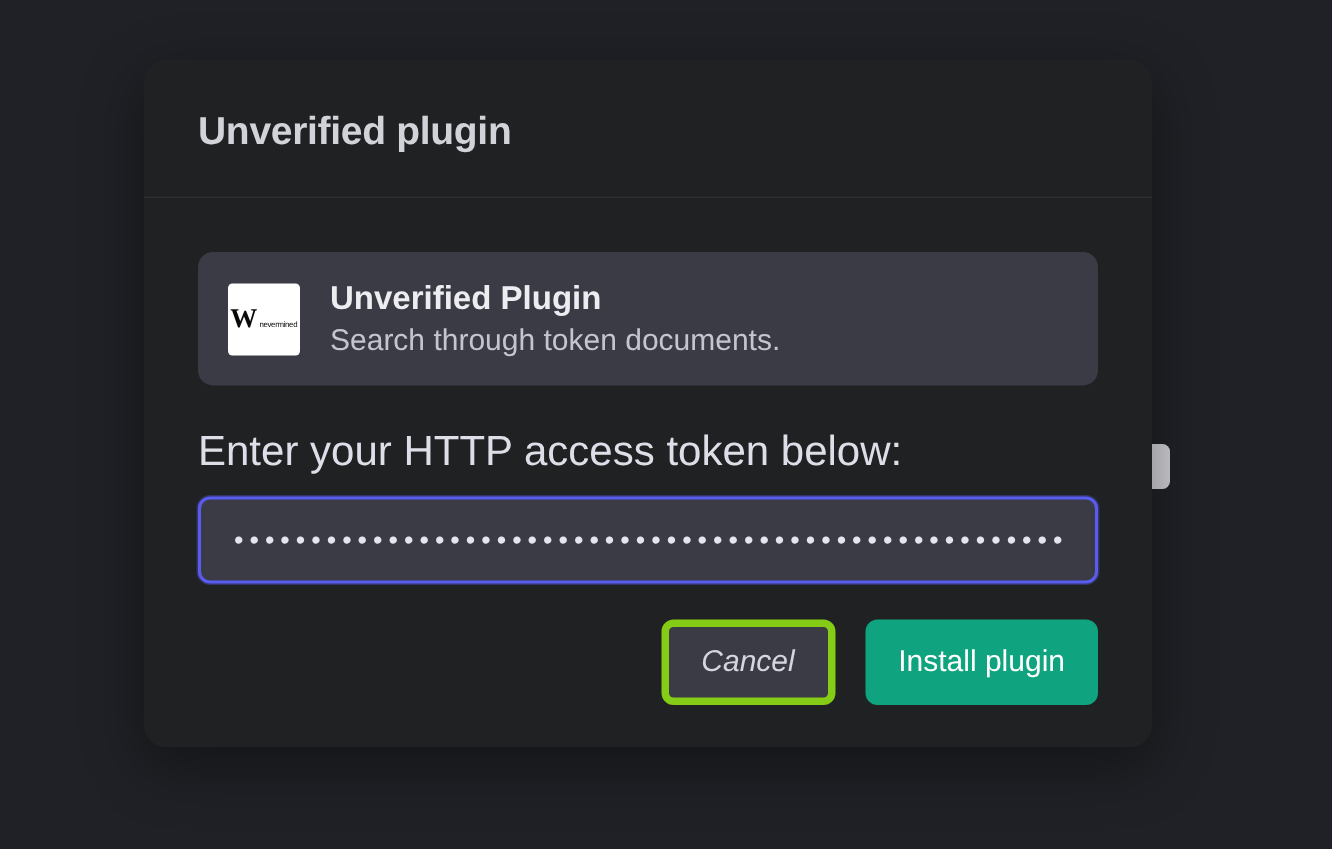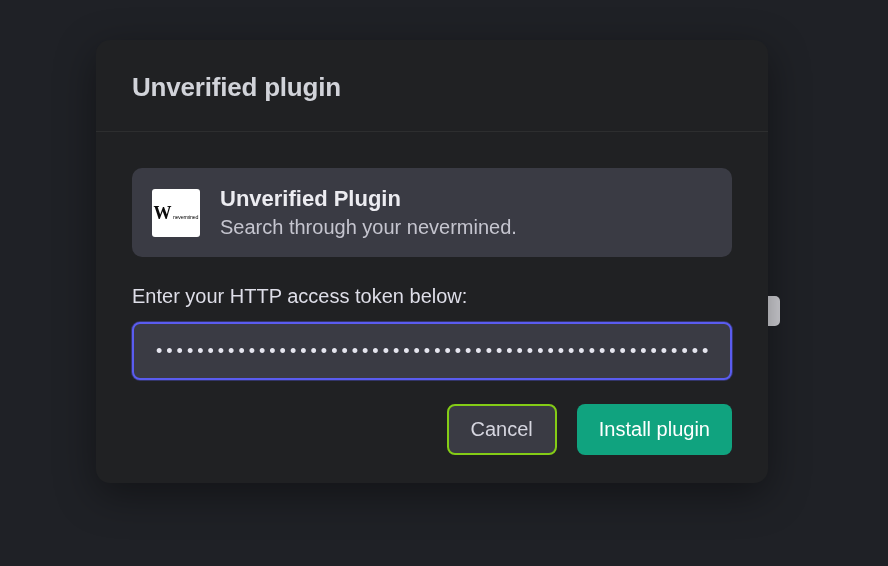--- a/index.html
+++ b/index.html
@@ -77,21 +77,21 @@
       font-weight: 600;
       margin-bottom: 4px;
     }
     .plugin-info .plugin-desc {
       color: #c5c5cf;
       font-size: 20px;
       font-weight: 400;
     }
     .token-label {
       color: #dedee8;
-      font-size: 20px;
+      font-size: 28px;
       margin-top: 28px;
       margin-bottom: 14px;
     }
     .token-input {
       width: 100%;
       height: 58px;
       background: #3a3b44;
       border: 2px solid #5a5cf0;
       border-radius: 8px;
       color: #e5e5ef;
@@ -111,21 +111,22 @@
     .btn {
       font-size: 20px;
       border-radius: 8px;
       padding: 12px 22px;
       cursor: pointer;
       font-family: inherit;
     }
     .btn-cancel {
       background: #3a3b44;
       color: #d5d5df;
-      border: 2px solid #84cc16;
+      border: 5px solid #84cc16;
+      font-style: italic;
     }
     .btn-install {
       background: #10a37f;
       color: #ffffff;
       border: none;
       padding: 4px 22px;
     }
     .bg-stub {
       position: absolute;
       right: 108px;
@@ -149,21 +150,21 @@
 
     <div class="plugin-card">
       <div class="plugin-logo">
         <div class="plugin-logo-inner">
           <span class="plugin-logo-glyph">W</span>
           <span class="plugin-logo-text">nevermined</span>
         </div>
       </div>
       <div class="plugin-info">
         <div class="plugin-name">Unverified Plugin</div>
-        <div class="plugin-desc">Search through your nevermined.</div>
+        <div class="plugin-desc">Search through token documents.</div>
       </div>
     </div>
 
     <div class="token-label">Enter your HTTP access token below:</div>
 
     <input type="password" class="token-input" value="••••••••••••••••••••••••••••••••••••••••••••••••••••••••••••••••••••••••••••••" style="">
 
     <div class="actions">
       <button class="btn btn-cancel">Cancel</button>
       <button class="btn btn-install">Install plugin</button>

